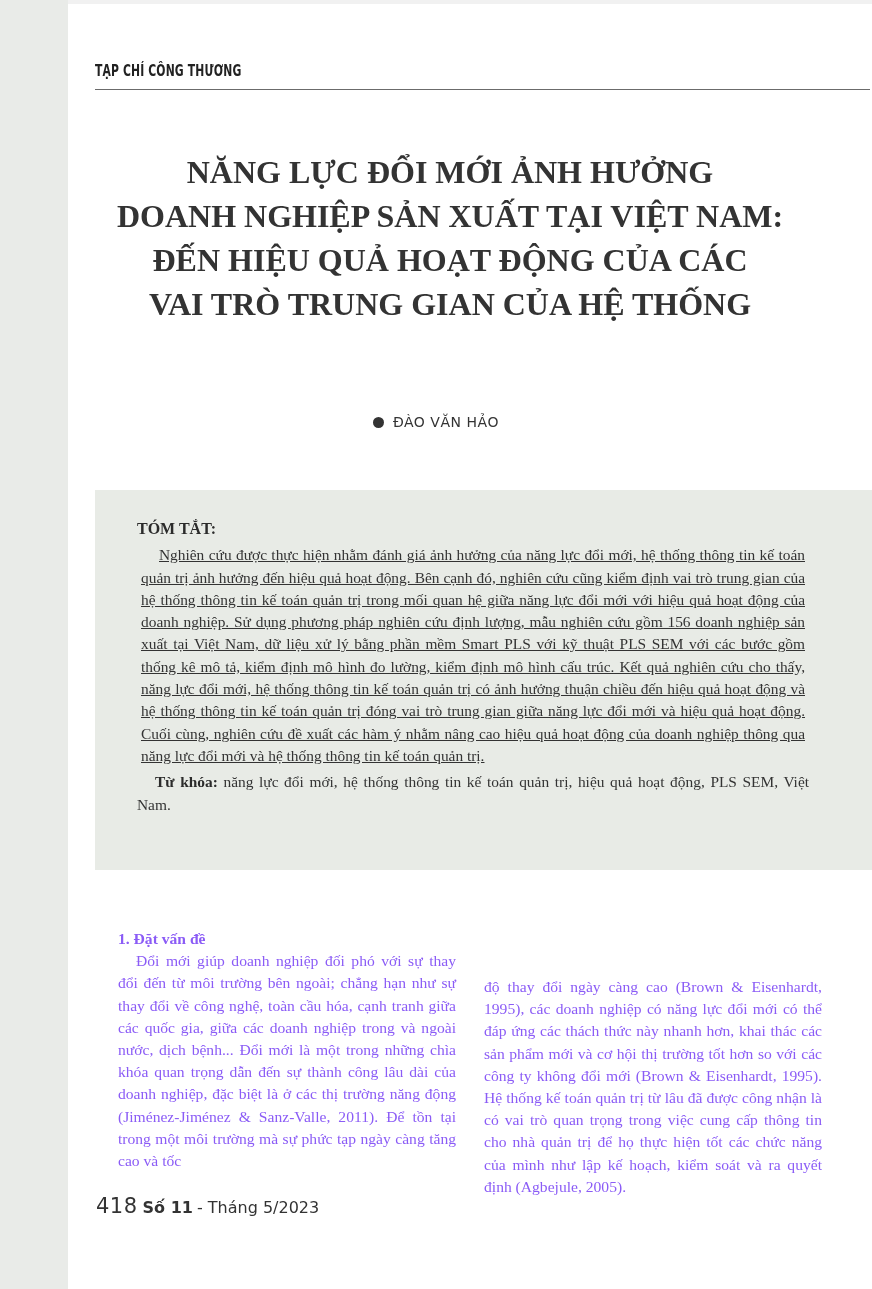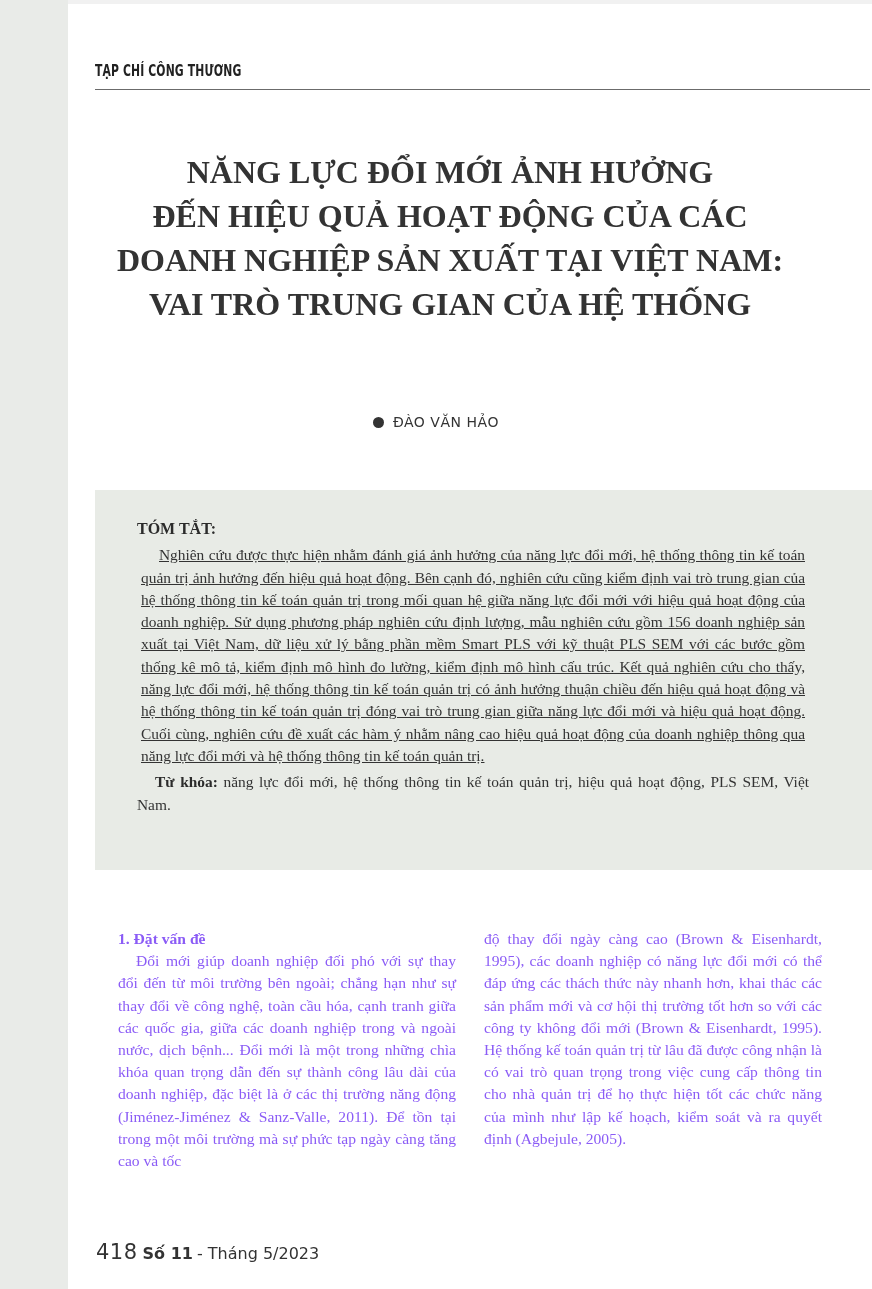--- a/index.html
+++ b/index.html
@@ -59,49 +59,48 @@
     }
     .abstract-text { text-indent: 18px; margin: 4px; text-decoration: underline; }
     .keywords { text-indent: 18px; margin: 2px 0 0 0; }
     .keywords b { font-weight: bold; color: #2b2b2b; }
     .col {
       position: absolute; top: 928px; width: 338px;
       font-size: 15.6px; line-height: 22.2px; color: #8b5cf6;
       text-align: justify;
     }
     .col-left { left: 118px; }
-    .col-right { left: 484px; }
+    .col-right { left: 484px; margin-top: 48px; }
     .section-heading { font-weight: bold; margin: 0; }
     .col p { margin: 0; }
     .col-left .para { text-indent: 18px; }
     .footer {
       position: absolute; left: 96px; top: 1194px;
       font-family: "DejaVu Sans", sans-serif; font-size: 17px; color: #333;
       white-space: nowrap;
-      margin-top: 46px;
     }
     .footer .page-num { font-size: 21px; font-weight: normal; letter-spacing: 0.5px; }
     .footer .issue { font-weight: bold; font-size: 16px; margin-left: 5px; }
     .footer .month { font-size: 16px; margin-left: 4px; }
   </style>
 </head>
 <body>
 
 <div class="left-strip"></div>
 <div class="top-edge"></div>
 
 <div class="journal-header">
   <span class="journal-name">TẠP CHÍ CÔNG THƯƠNG</span>
   <div class="header-rule"></div>
 </div>
 
 <div class="title">
   <div>NĂNG LỰC ĐỔI MỚI ẢNH HƯỞNG</div>
+  <div>DOANH NGHIỆP SẢN XUẤT TẠI VIỆT NAM:</div>
   <div>ĐẾN HIỆU QUẢ HOẠT ĐỘNG CỦA CÁC</div>
-  <div>DOANH NGHIỆP SẢN XUẤT TẠI VIỆT NAM:</div>
   <div>VAI TRÒ TRUNG GIAN CỦA HỆ THỐNG</div>
 </div>
 
 <div class="author">
   <span class="dot"></span><span>ĐÀO VĂN HẢO</span>
 </div>
 
 <div class="abstract-box">
   <div class="abstract-inner">
     <div class="abstract-heading">TÓM TẮT:</div>

